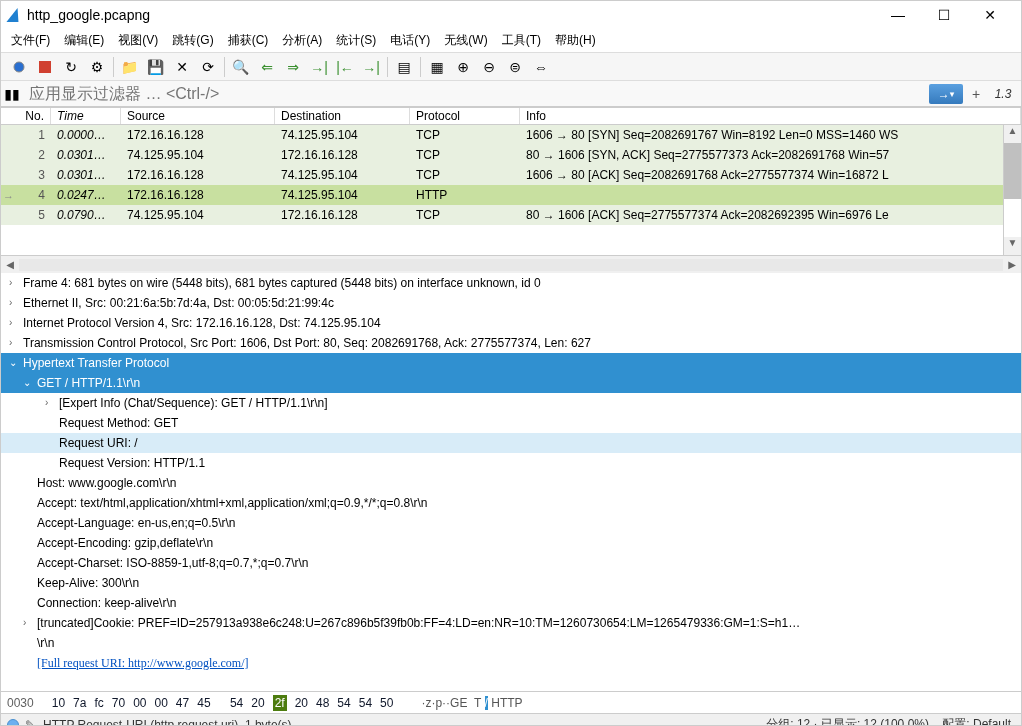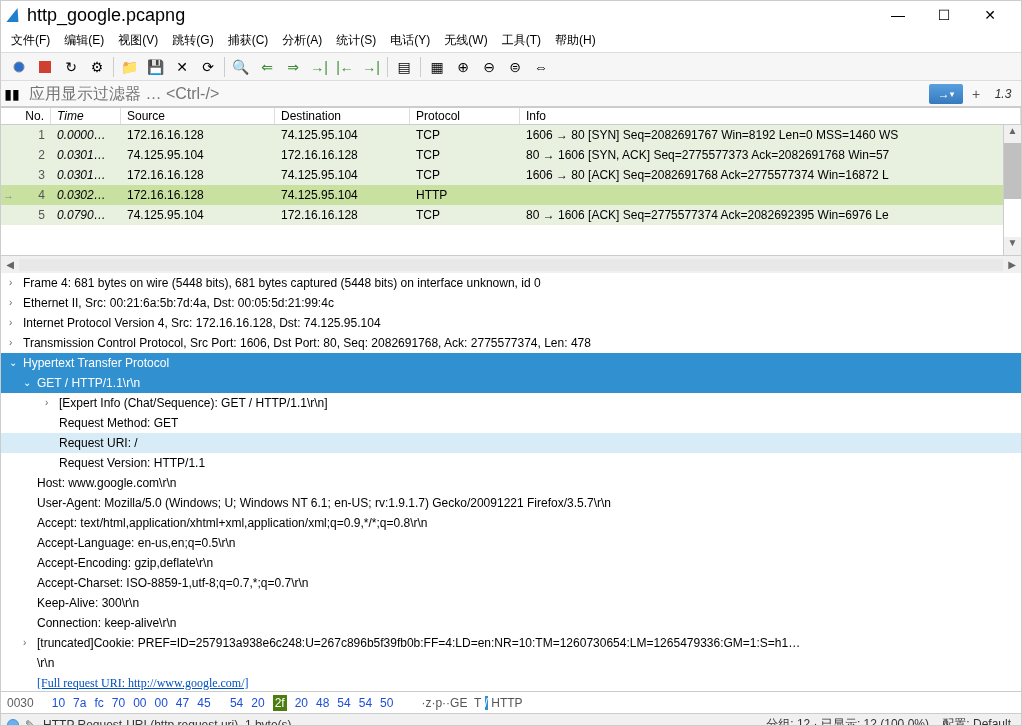--- a/index.html
+++ b/index.html
@@ -1,19 +1,19 @@
 <!DOCTYPE html>
 <html><head>
 <meta charset="utf-8">
 <style>
 * { margin:0; padding:0; box-sizing:border-box; font-family:"Microsoft YaHei","Segoe UI",Arial,sans-serif; font-size:12px; }
 body { background:#fff; width:1022px; height:726px; overflow:hidden; border:1px solid #ccc; position:relative; }
 .titlebar { height:28px; display:flex; align-items:center; padding:0 8px; }
 .titlebar .fin { width:0;height:0;border-left:6px solid transparent;border-right:6px solid transparent;border-bottom:14px solid #2080d0; transform:skewX(-20deg); margin-right:6px;}
-.titlebar .title { flex:1; font-size:18px; }
+.titlebar .title { flex:1; font-size:14px; }
 .titlebar .wbtn { width:46px; text-align:center; font-size:14px; font-family:Arial; }
 .menubar { height:24px; display:flex; gap:14px; padding:0 10px; align-items:center; font-size:13px; border-bottom:1px solid #ddd;}
 .menubar span { cursor:default; }
 .toolbar { height:28px; display:flex; align-items:center; gap:2px; padding:2px 6px; border-bottom:1px solid #ddd; background:#f6f6f6;}
 .tbtn { width:24px; height:22px; display:flex; align-items:center; justify-content:center; border:1px solid transparent; font-size:14px;}
 .tsep{width:1px;height:20px;background:#ccc;margin:0 2px;}
 .filterbar { height:26px; display:flex; align-items:center; background:#f8f8f8; border-bottom:1px solid #ccc;}
 .filterbar .ficon{width:22px;text-align:center;font-size:14px;}
 .filterbar input{flex:1;border:none;outline:none;padding:3px 6px;font-size:16px;color:#888;background:transparent;}
 .filterbar .farrow{width:34px;height:20px;background:linear-gradient(#5aa0e0,#357abd);border-radius:2px;margin:0 4px;display:flex;align-items:center;justify-content:center;color:#fff;}
@@ -45,21 +45,21 @@
 .drow{display:flex;align-items:center;padding-left:8px;white-space:nowrap;}
 .drow .expander{width:14px;font-size:10px;color:#666;}
 .drow.lvl1{padding-left:22px;}
 .drow.lvl2{padding-left:44px;}
 .drow.selblue{background:#3090d0;color:#fff;}
 .drow.selblue .expander{color:#fff;}
 .drow.sellight{background:#d8ecf8;}
 .link{color:#0050c0;text-decoration:underline;font-family:Liberation Serif, serif;}
 .hexbar{height:22px;background:#fff;border-top:1px solid #ccc;display:flex;align-items:center;font-family:Consolas,"Courier New",monospace;font-size:12px;padding:0 6px;text-align:center;}
 .hexbar .offset{color:#606060;margin-right:18px;}
-.hexbar .hexb{margin-right:8px;color:#1d4ed8;}
+.hexbar .hexb{margin-right:8px;color:#0f172a;}
 .hexbar .hexb.hl{background:#4d7c0f;color:#fff;padding:1px 2px;}
 .hexbar .ascii{margin-left:20px;color:#555;}
 .hexbar .ascii .hl{background:#3090d0;color:#fff;}
 .statusbar{height:22px;border-top:1px solid #ccc;display:flex;align-items:center;background:#f0f0f0;}
 .statusbar .dot{width:12px;height:12px;border-radius:50%;background:#6bb0f0;margin:0 6px;border:1px solid #4a90d0;}
 .statusbar .sicon{margin-right:8px;color:#666;}
 .statusbar .stext{flex:1;color:#333;}
 .statusbar .sright{color:#333;padding-right:10px;}
 .vscroll-pkt{position:absolute;right:0;top:0;width:18px;height:100%;background:#f0f0f0;border-left:1px solid #ccc;display:flex;flex-direction:column;}
 .vscroll-pkt .vbtn{height:18px;text-align:center;font-size:10px;color:#666;}
@@ -167,21 +167,21 @@
       <div class="c-no">3</div>
       <div class="c-time">0.0301…</div>
       <div class="c-src">172.16.16.128</div>
       <div class="c-dst">74.125.95.104</div>
       <div class="c-proto">TCP</div>
       <div class="c-info">1606 → 80 [ACK] Seq=2082691768 Ack=2775577374 Win=16872 L</div>
     </div>
     <div class="prow http sel">
       <span class="marker">→</span>
       <div class="c-no">4</div>
-      <div class="c-time">0.0302…</div>
+      <div class="c-time">0.0247…</div>
       <div class="c-src">172.16.16.128</div>
       <div class="c-dst">74.125.95.104</div>
       <div class="c-proto">HTTP</div>
     </div>
     <div class="prow tcp">
       <div class="c-no">5</div>
       <div class="c-time">0.0790…</div>
       <div class="c-src">74.125.95.104</div>
       <div class="c-dst">172.16.16.128</div>
       <div class="c-proto">TCP</div>
@@ -209,21 +209,21 @@
     <div class="drow lvl0">
       <span class="expander">›</span>
       <span>Ethernet II, Src: 00:21:6a:5b:7d:4a, Dst: 00:05:5d:21:99:4c</span>
     </div>
     <div class="drow lvl0">
       <span class="expander">›</span>
       <span>Internet Protocol Version 4, Src: 172.16.16.128, Dst: 74.125.95.104</span>
     </div>
     <div class="drow lvl0">
       <span class="expander">›</span>
-      <span>Transmission Control Protocol, Src Port: 1606, Dst Port: 80, Seq: 2082691768, Ack: 2775577374, Len: 478</span>
+      <span>Transmission Control Protocol, Src Port: 1606, Dst Port: 80, Seq: 2082691768, Ack: 2775577374, Len: 627</span>
     </div>
     <div class="drow lvl0 selblue">
       <span class="expander">⌄</span>
       <span>Hypertext Transfer Protocol</span>
     </div>
     <div class="drow lvl1 selblue">
       <span class="expander">⌄</span>
       <span>GET / HTTP/1.1\r\n</span>
     </div>
     <div class="drow lvl2">
@@ -238,24 +238,20 @@
       <span class="expander"></span>
       <span>Request URI: /</span>
     </div>
     <div class="drow lvl2">
       <span class="expander"></span>
       <span>Request Version: HTTP/1.1</span>
     </div>
     <div class="drow lvl1">
       <span class="expander"></span>
       <span>Host: www.google.com\r\n</span>
-    </div>
-    <div class="drow lvl1">
-      <span class="expander"></span>
-      <span>User-Agent: Mozilla/5.0 (Windows; U; Windows NT 6.1; en-US; rv:1.9.1.7) Gecko/20091221 Firefox/3.5.7\r\n</span>
     </div>
     <div class="drow lvl1">
       <span class="expander"></span>
       <span>Accept: text/html,application/xhtml+xml,application/xml;q=0.9,*/*;q=0.8\r\n</span>
     </div>
     <div class="drow lvl1">
       <span class="expander"></span>
       <span>Accept-Language: en-us,en;q=0.5\r\n</span>
     </div>
     <div class="drow lvl1">

